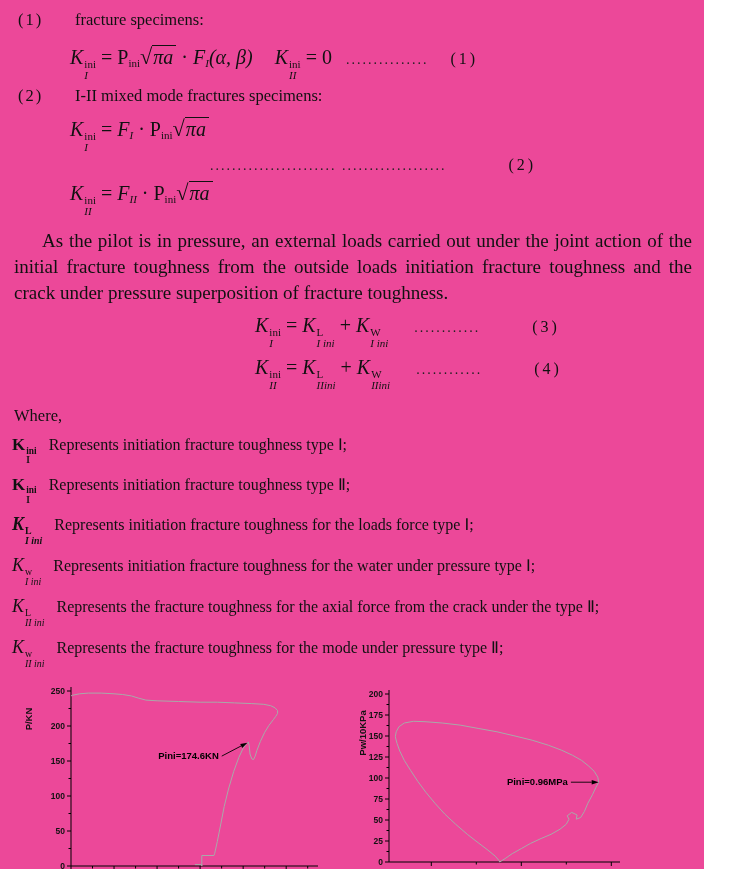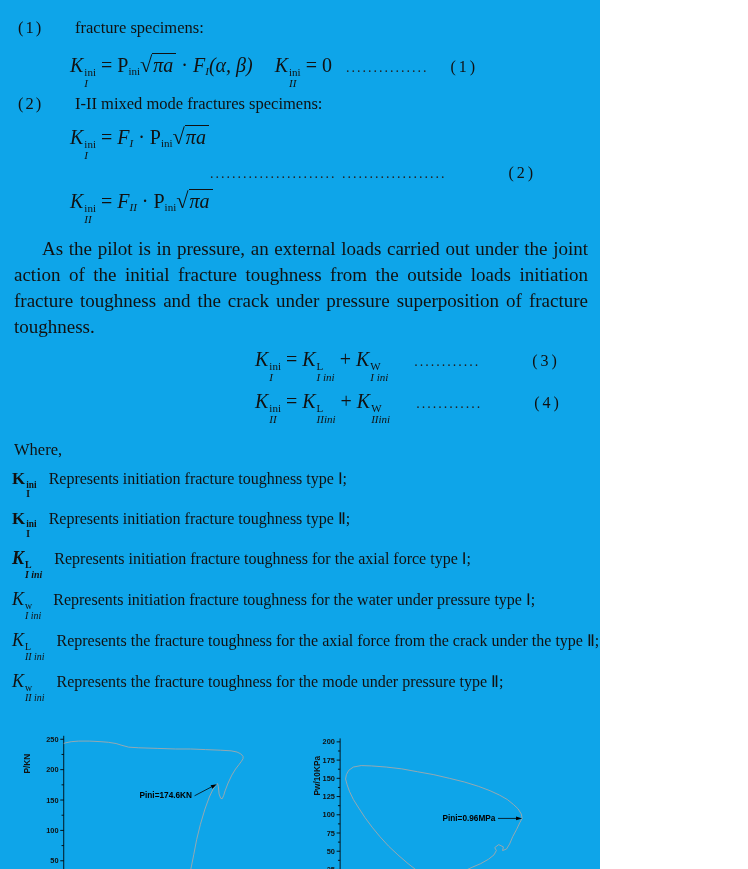--- a/index.html
+++ b/index.html
@@ -1,17 +1,17 @@
 <!DOCTYPE html>
 <html><head>
 <meta charset="utf-8">
 <style>
   html,body{margin:0;padding:0;background:#fff;}
-  .page{position:relative;width:600px;height:869px;background:#0ea5e9;overflow:hidden;
-        font-family:"Liberation Serif",serif;color:#111;padding-top:16px;box-sizing:border-box;}
+  .page{position:relative;width:704px;height:869px;background:#ec4899;overflow:hidden;
+        font-family:"Liberation Serif",serif;color:#111;padding-top:8px;box-sizing:border-box;}
   
   .hrow{margin:2px 0 0 18px;font-size:16.5px;}
   .hnum{display:inline-block;width:57px;letter-spacing:2px;}
   
   .eqrow{display:flex;align-items:baseline;margin-top:0;}
   .frm{font-family:"Liberation Serif",serif;font-style:italic;font-size:20px;white-space:nowrap;}
   .frm .up{font-style:normal;}
   .fstack{display:inline-flex;flex-direction:column;align-items:flex-start;
           font-size:0.55em;line-height:1.02;vertical-align:-0.38em;margin-left:1px;}
   .fstack .st-sup{font-style:normal;}
@@ -146,21 +146,21 @@
             <span class="st-sup">ini</span>
             <span class="st-sub">I</span>
           </span></span>
         <span class="deftext">Represents initiation fracture toughness type Ⅱ;</span>
       </div>
       <div class="defrow">
         <span class="frm defsym bolddef"><span>K</span><span class="fstack">
             <span class="st-sup">L</span>
             <span class="st-sub">I ini</span>
           </span></span>
-        <span class="deftext">Represents initiation fracture toughness for the axial force type Ⅰ;</span>
+        <span class="deftext">Represents initiation fracture toughness for the loads force type Ⅰ;</span>
       </div>
       <div class="defrow">
         <span class="frm defsym"><span>K</span><span class="fstack">
             <span class="st-sup">w</span>
             <span class="st-sub">I ini</span>
           </span></span>
         <span class="deftext">Represents initiation fracture toughness for the water under pressure type Ⅰ;</span>
       </div>
       <div class="defrow">
         <span class="frm defsym"><span>K</span><span class="fstack">

